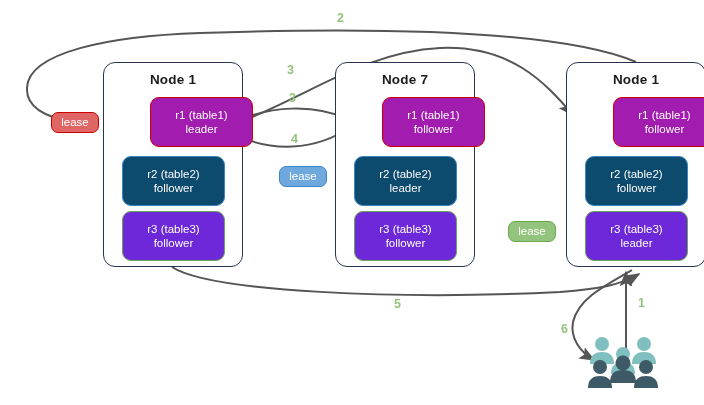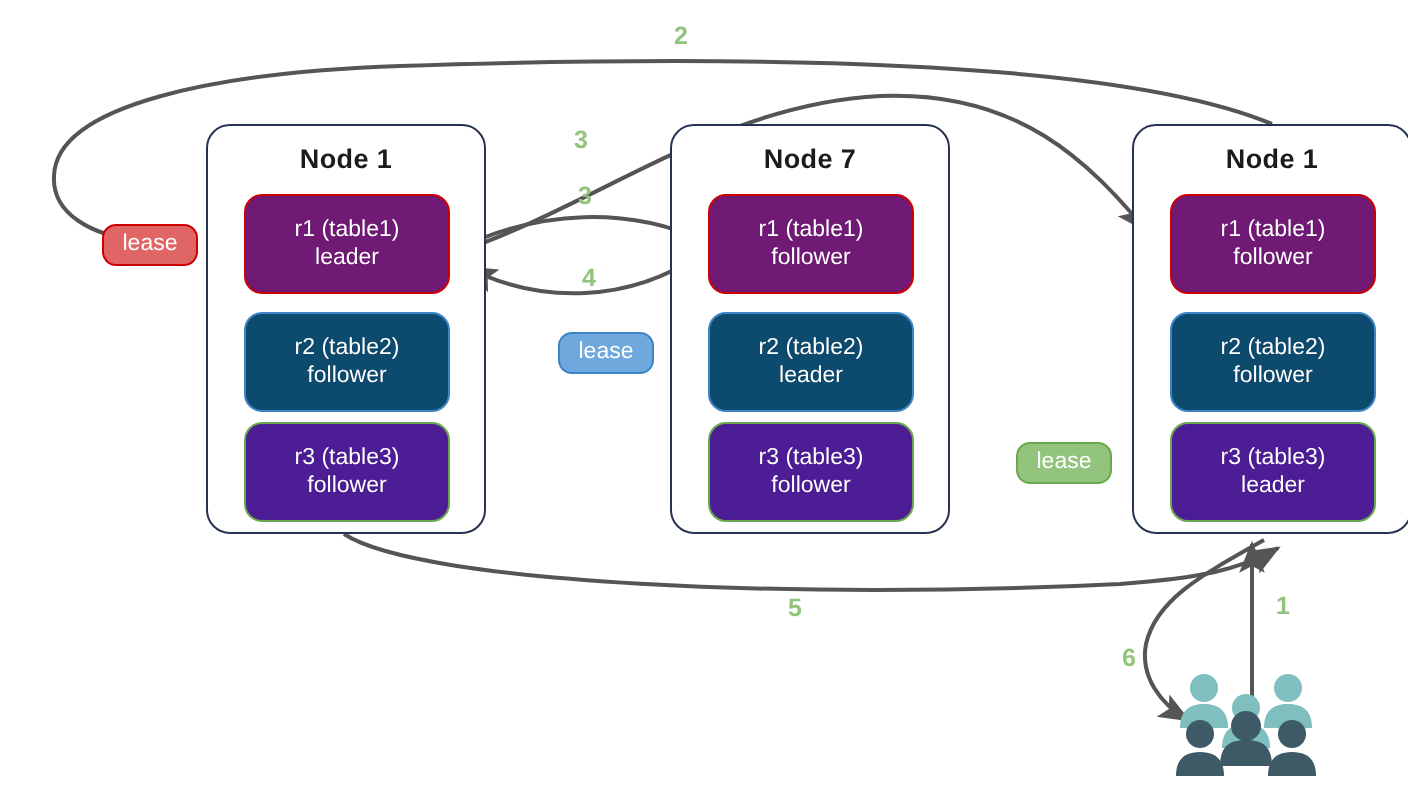--- a/index.html
+++ b/index.html
@@ -10,23 +10,23 @@
 
   .node{position:absolute;box-sizing:border-box;
         border:1.6px solid #27344f;border-radius:12px;background:#ffffff;}
   .node-title{position:absolute;left:0;right:0;top:9px;text-align:center;
               font-size:13.5px;font-weight:bold;color:#1b1b1b;letter-spacing:.2px;}
 
   .range{position:absolute;box-sizing:border-box;border-radius:9px;
          display:flex;flex-direction:column;align-items:center;justify-content:center;
          color:#ffffff;font-size:11.5px;line-height:14px;text-align:center;
          text-shadow:0 0 1px rgba(0,0,0,.12);}
-  .r-red  {background:#701a75;border:1.6px solid #cc0000;}
+  .r-red  {background:#a21caf;border:1.6px solid #cc0000;margin-left:28px;}
   .r-blue {background:#0c4a6e;border:1.6px solid #3d85c6;}
-  .r-green{background:#4c1d95;border:1.6px solid #6aa84f;}
+  .r-green{background:#6d28d9;border:1.6px solid #6aa84f;}
 
   .lease{position:absolute;box-sizing:border-box;border-radius:7px;
          display:flex;align-items:center;justify-content:center;
          color:#ffffff;font-size:11.5px;line-height:13px;}
   .lease.l-red  {background:#e06666;border:1.6px solid #cc0000;}
   .lease.l-blue {background:#6fa8dc;border:1.6px solid #3d85c6;}
   .lease.l-green{background:#93c47d;border:1.6px solid #6aa84f;}
 
   .step{position:absolute;color:#93c47d;font-size:12.5px;font-weight:bold;
         line-height:13px;user-select:none;}

